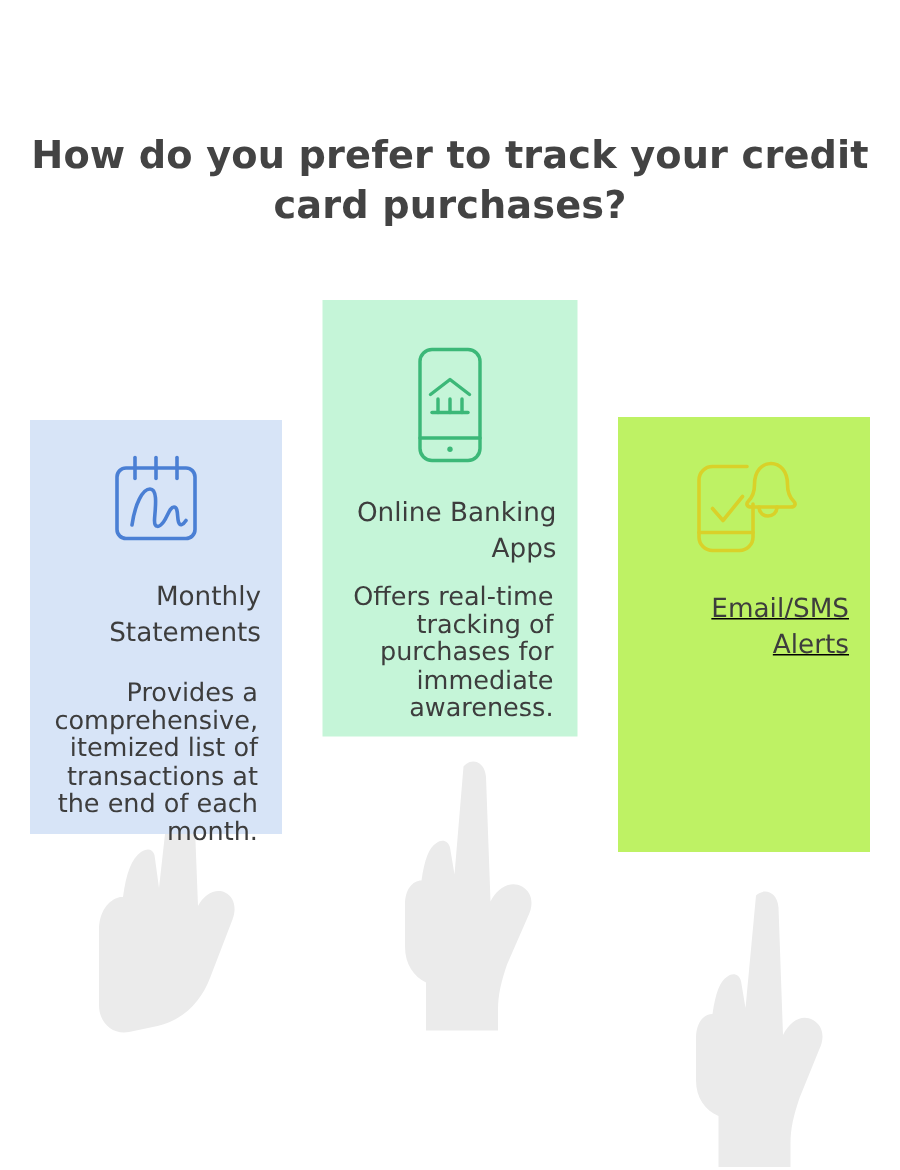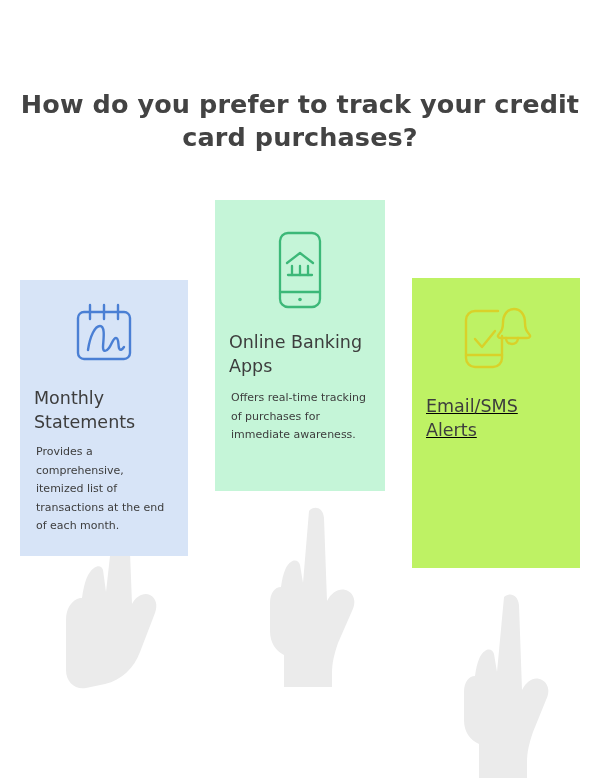--- a/index.html
+++ b/index.html
@@ -53,21 +53,21 @@
     fill: #ebebeb;
   }
   .hand-1 { left: 62px;  top: 512px; width: 115px; height: 235px; }
   .hand-2 { left: 262px; top: 505px; width: 115px; height: 235px; }
   .hand-3 { left: 455px; top: 592px; width: 115px; height: 235px; }
 
   
   .card {
     position: absolute;
     box-sizing: border-box;
-    text-align: left;
+    text-align: right;
     padding: 0 12px;
   }
   .card-1 {
     left: 20px;  top: 280px;  width: 168px; height: 276px;
     background: #d7e4f7;
   }
   .card-2 {
     left: 215px; top: 200px;  width: 170px; height: 291px;
     background: #c5f5d8;
   }
@@ -95,27 +95,27 @@
     margin: 0;
     padding: 0 2px;
     font-weight: normal;
   }
   .card-1 .card-heading { margin-top: 10px; }
   .card-2 .card-heading { margin-top: 8px; }
   .card-3 .card-heading { margin-top: 10px; }
 
   .card-body {
     font-family: "DejaVu Sans", sans-serif;
-    font-size: 11px;
+    font-size: 17px;
     line-height: 18.5px;
     color: #3d3d3d;
     margin: 0;
     padding: 0 4px;
   }
-  .card-1 .card-body { margin-top: 9px; }
+  .card-1 .card-body { margin-top: 19px; }
   .card-2 .card-body { margin-top: 11px; }
   .card-3 .card-body { margin-top: 11px; }
 </style>
 </head>
 <body>
 
 <div id="canvas">
 
   <div class="title">How do you prefer to track your credit card purchases?</div>
 

